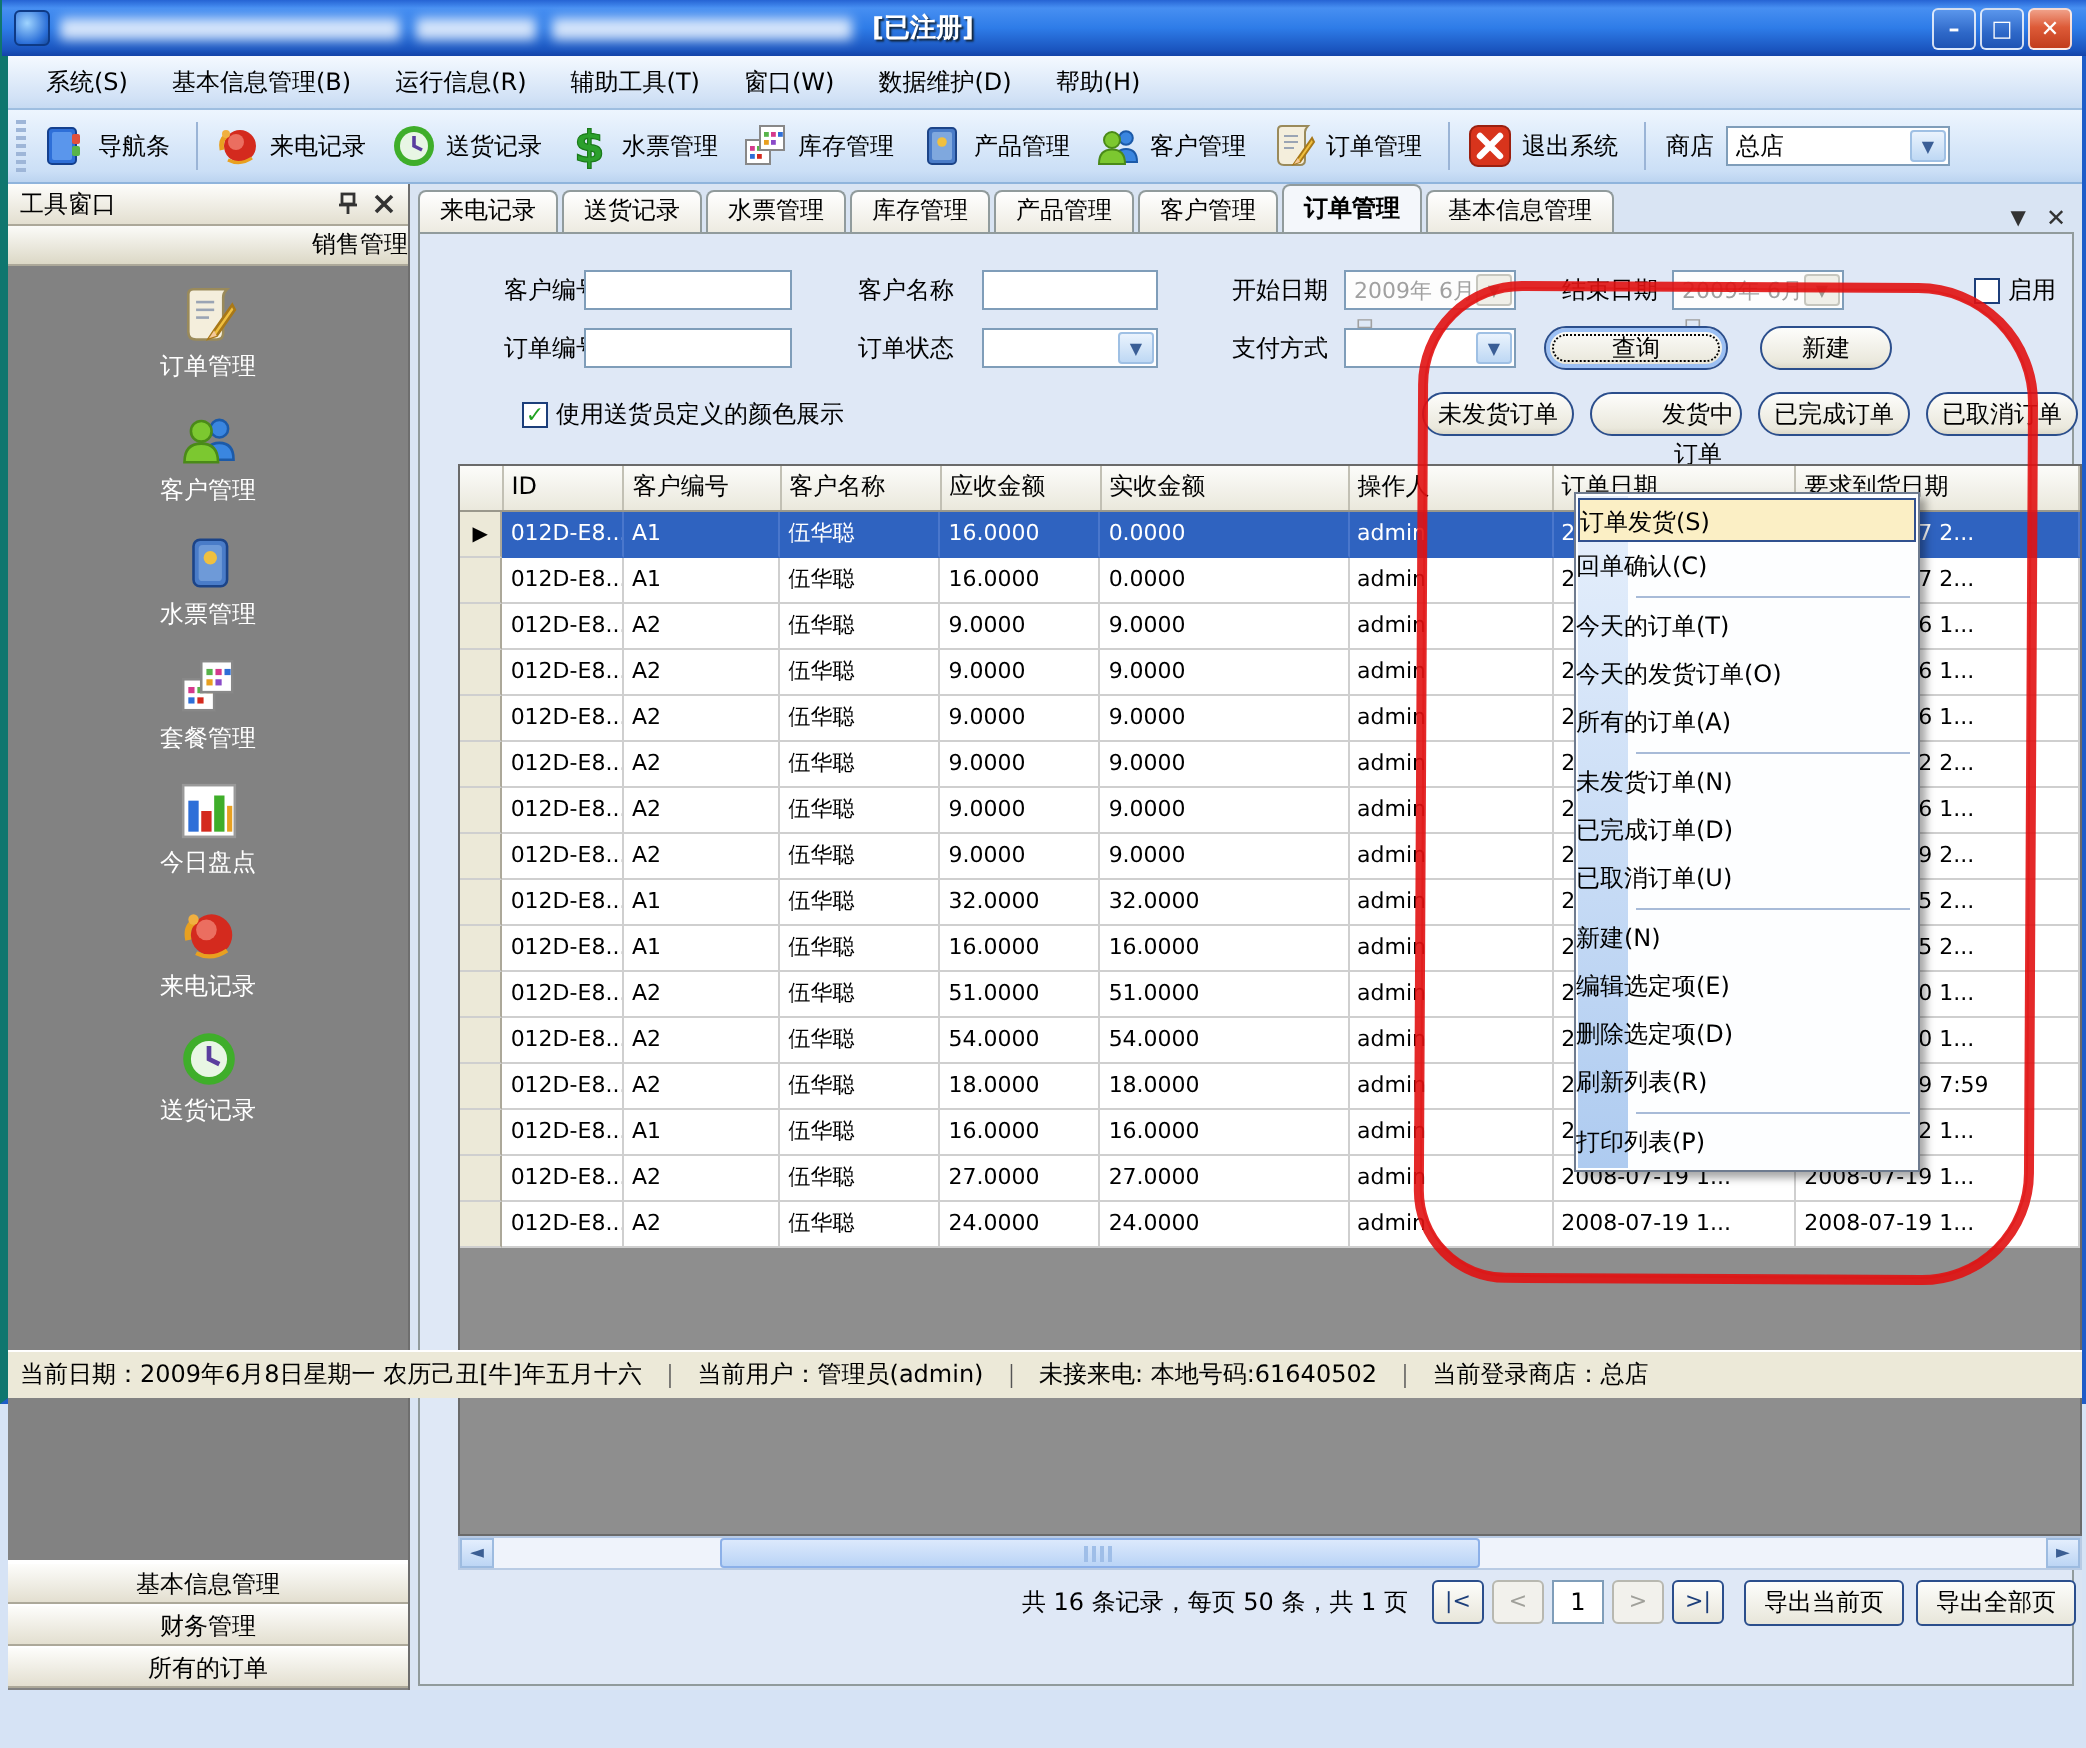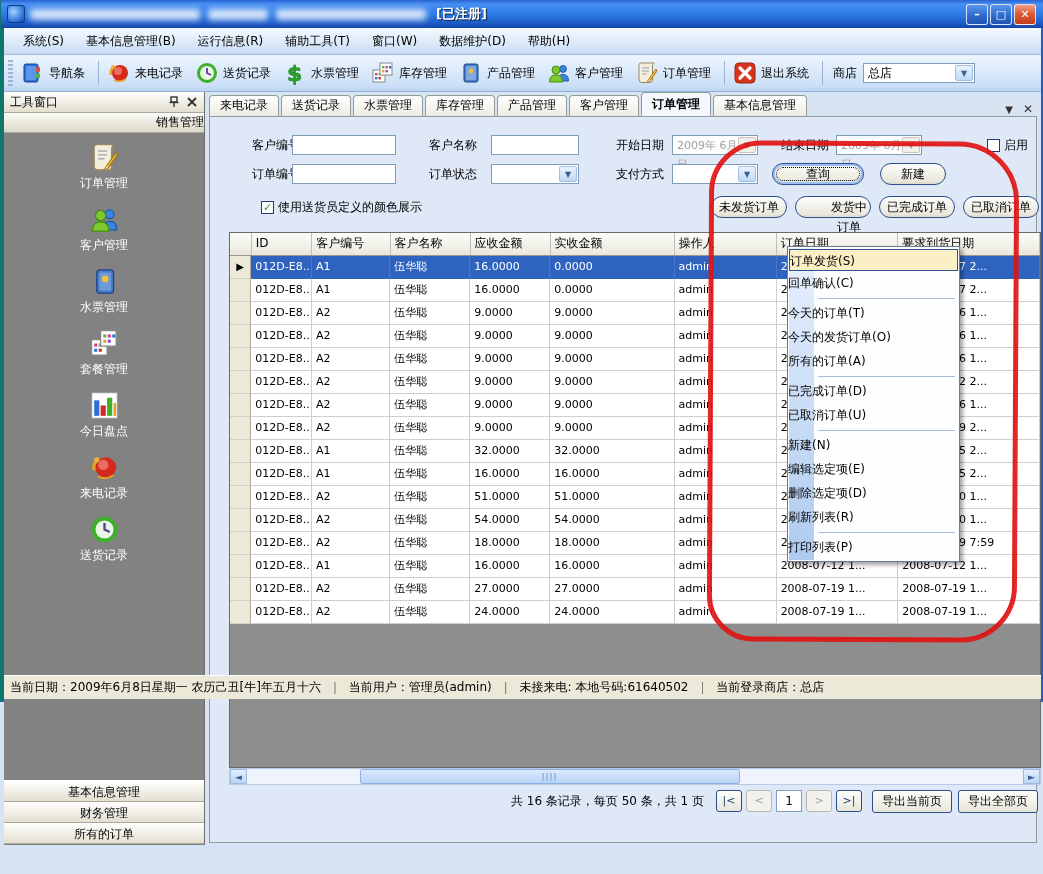--- a/index.html
+++ b/index.html
@@ -675,20 +675,23 @@
       <div class="menu-row item">
         <span>今天的发货订单(O)</span>
       </div>
       <div class="menu-row item">
         <span>所有的订单(A)</span>
       </div>
       <div class="menu-row sep">
         <span></span>
       </div>
       <div class="menu-row item">
+        <span>未发货订单(N)</span>
+      </div>
+      <div class="menu-row item">
         <span>已完成订单(D)</span>
       </div>
       <div class="menu-row item">
         <span>已取消订单(U)</span>
       </div>
       <div class="menu-row sep">
         <span></span>
       </div>
       <div class="menu-row item">
         <span>新建(N)</span>

